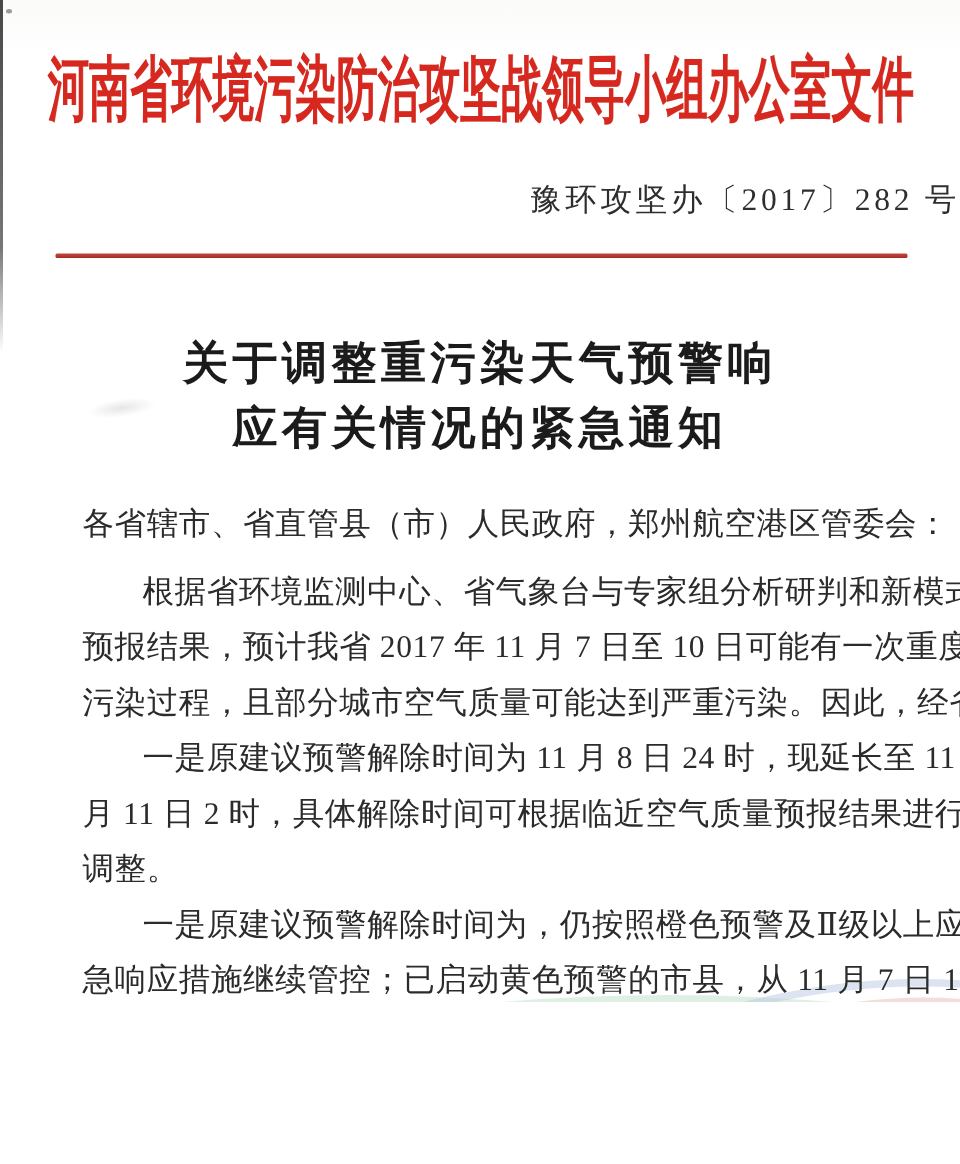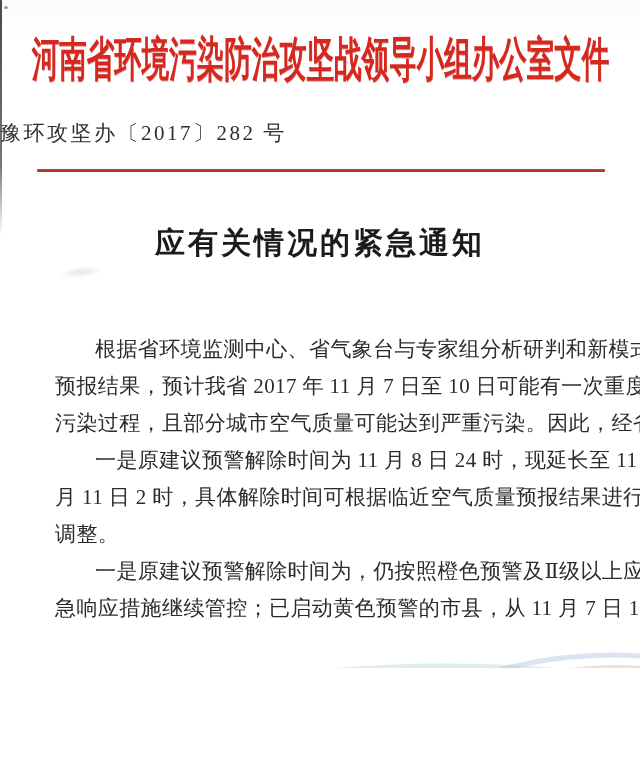--- a/index.html
+++ b/index.html
@@ -35,21 +35,21 @@
   }
   .org-header .org-title {
     font-size: 47px; font-weight: 700; color: #d6281e;
     white-space: nowrap; letter-spacing: 0px;
     transform: scaleX(0.585); transform-origin: center center;
     text-shadow: 0.5px 0.5px 0 rgba(170,20,10,.4);
   }
 
   .doc-number {
     position: absolute; top: 119px; left: 0; right: 0;
-    text-align: left; font-size: 21px; color: #2e2e2e; letter-spacing: 2.5px;
+    text-align: right; font-size: 21px; color: #2e2e2e; letter-spacing: 2.5px;
   }
 
   .red-rule {
     position: absolute; top: 169px; left: 37px; width: 568px; height: 3px;
     background: linear-gradient(180deg, #c4473d 0%, #a92c23 100%);
     border-radius: 1px;
   }
 
   .doc-title {
     position: absolute; top: 221px; left: 0; right: 0;
@@ -111,24 +111,26 @@
 
   <div class="org-header">
     <span class="org-title">河南省环境污染防治攻坚战领导小组办公室文件</span>
   </div>
 
   <div class="doc-number">豫环攻坚办〔2017〕282 号</div>
 
   <div class="red-rule"></div>
 
   <div class="doc-title">
+    <div>关于调整重污染天气预警响</div>
     <div>应有关情况的紧急通知</div>
   </div>
 
   <div class="doc-body">
+    <div class="body-line salutation">各省辖市、省直管县（市）人民政府，郑州航空港区管委会：</div>
     <div>
         <div class="body-line indent">根据省环境监测中心、省气象台与专家组分析研判和新模式</div>
         <div class="body-line">预报结果，预计我省 2017 年 11 月 7 日至 10 日可能有一次重度</div>
         <div class="body-line">污染过程，且部分城市空气质量可能达到严重污染。因此，经省</div>
         <div class="body-line indent">一是原建议预警解除时间为 11 月 8 日 24 时，现延长至 11</div>
         <div class="body-line">月 11 日 2 时，具体解除时间可根据临近空气质量预报结果进行</div>
         <div class="body-line">调整。</div>
         <div class="body-line indent">一是原建议预警解除时间为，仍按照橙色预警及Ⅱ级以上应</div>
         <div class="body-line">急响应措施继续管控；已启动黄色预警的市县，从 11 月 7 日 12</div>
       </div>

